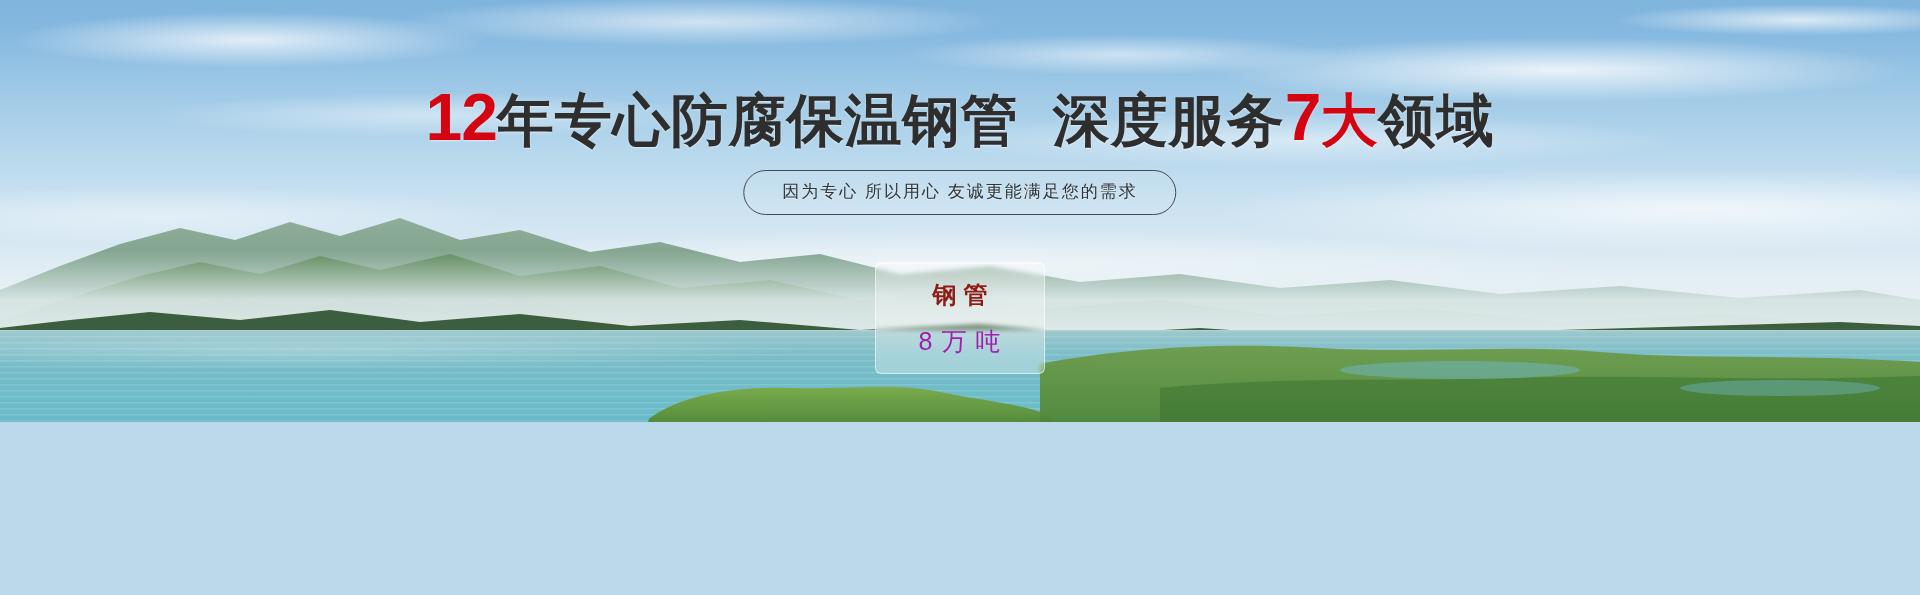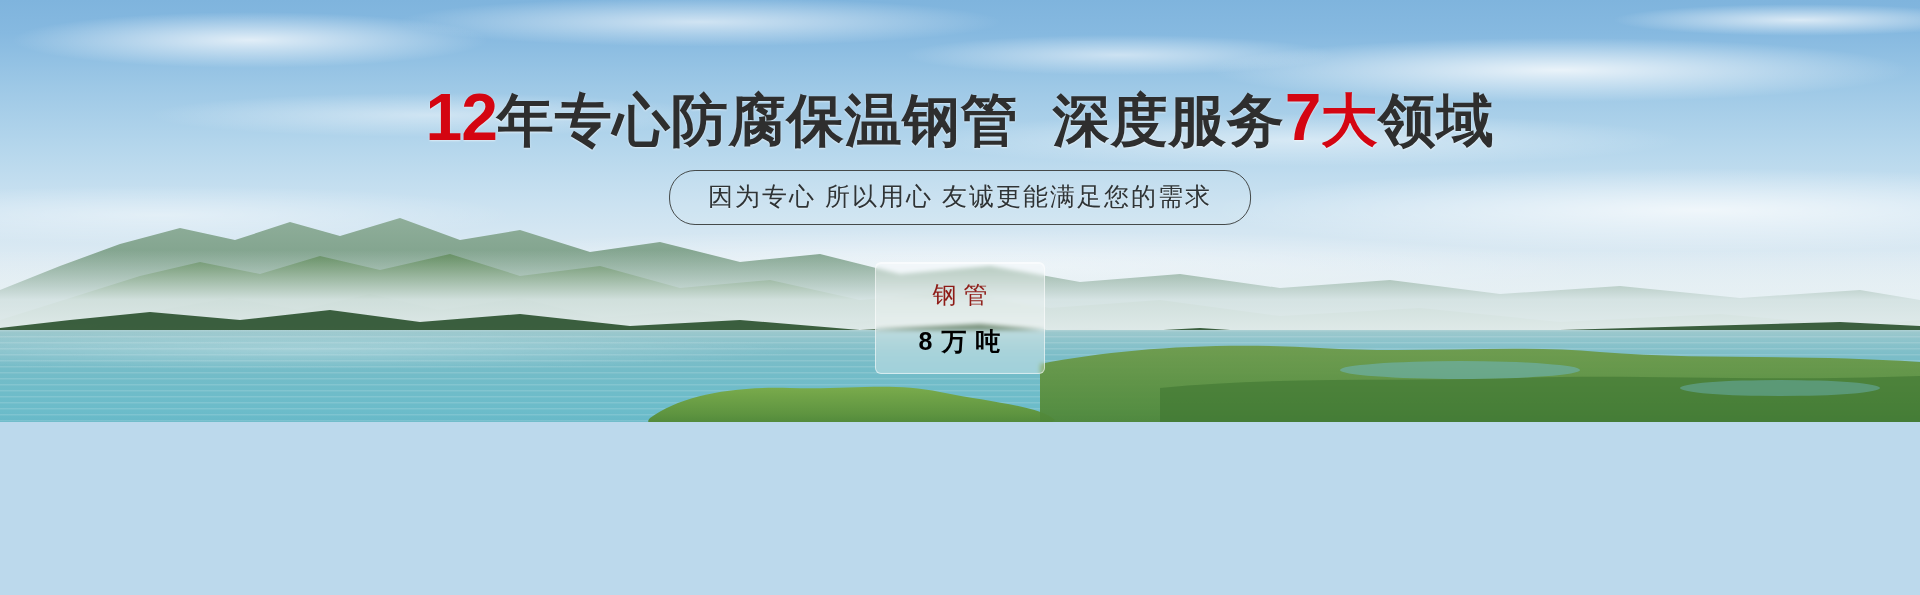--- a/index.html
+++ b/index.html
@@ -84,21 +84,21 @@
   }
   .headline .num{color:#d40511;font-size:66px;letter-spacing:-1px;}
   .headline .red{color:#d40511;}
   .headline .gap{display:inline-block;width:34px;}
 
   
   .pill{
     position:absolute;left:50%;top:170px;transform:translateX(-50%);
     padding:9px 38px 11px;
     border:1.6px solid #454a4a;border-radius:26px;
-    font-size:25px;color:#2f3436;letter-spacing:2px;white-space:nowrap;
+    font-size:17px;color:#2f3436;letter-spacing:2px;white-space:nowrap;
     background:rgba(255,255,255,.04);
     text-shadow:0 1px 1px rgba(255,255,255,.45);
     text-align:center;
   }
 
   
   .cards{
     position:absolute;left:50%;top:262px;transform:translateX(-50%);
     display:flex;gap:8px;
   }
@@ -106,24 +106,24 @@
     width:168px;height:110px;
     border-radius:6px;
     background:rgba(255,255,255,.30);
     border:1px solid rgba(255,255,255,.55);
     box-shadow:inset 0 1px 0 rgba(255,255,255,.55);
     display:flex;flex-direction:column;align-items:center;justify-content:center;
     backdrop-filter:blur(2px);
   }
   .card .label{
     font-size:24px;color:#8e1b16;letter-spacing:7px;text-indent:7px;
-    margin-bottom:14px;font-weight:400;
+    margin-bottom:14px;font-weight:700;
   }
   .card .value{
-    font-size:25px;color:#000000;letter-spacing:1px;font-weight:700;
+    font-size:25px;color:#a21caf;letter-spacing:1px;font-weight:400;
   }
   .card .value sup{font-size:15px;vertical-align:super;}
 </style>
 </head>
 <body>
 
 <div class="banner">
 
   <div class="sky"></div>
 

